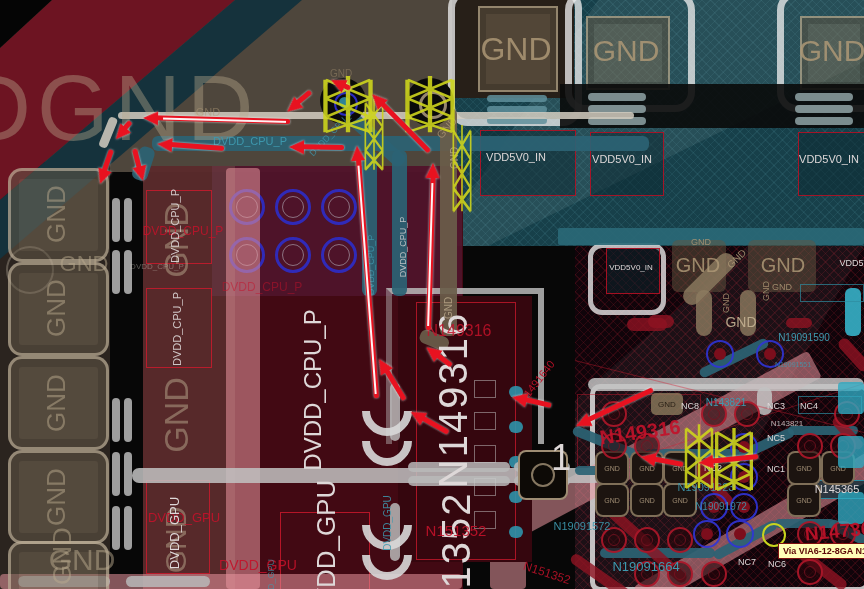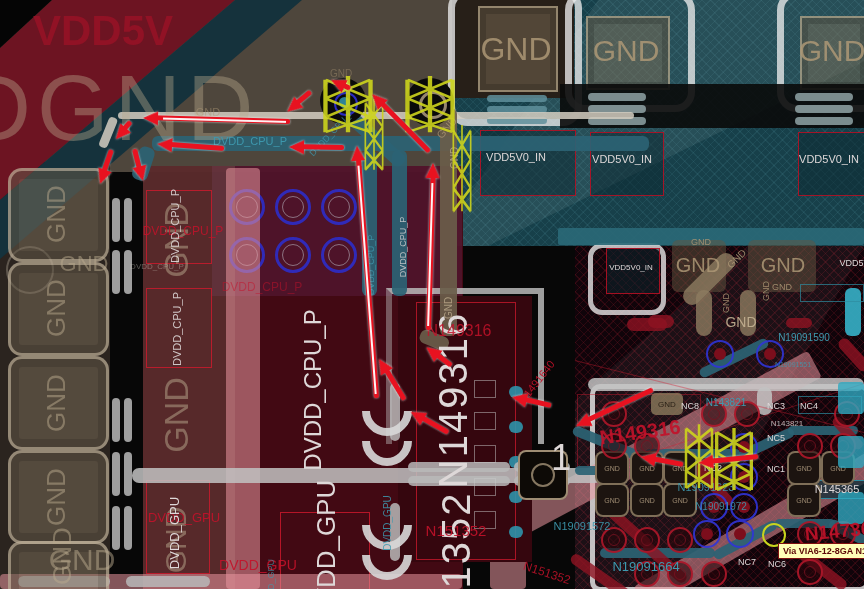--- a/index.html
+++ b/index.html
@@ -261,21 +261,20 @@
       <div class="pad-sq" style="left: 474px; top: 380px;"></div>
       <div class="pad-sq" style="left: 474px; top: 412px;"></div>
       <div class="pad-sq" style="left: 474px; top: 445px;"></div>
       <div class="pad-sq" style="left: 474px; top: 478px;"></div>
       <div class="pad-sq" style="left: 474px; top: 511px;"></div>
       <div class="pad-cyan" style="left: 838px; top: 382px;"></div>
       <div class="pad-cyan" style="left: 838px; top: 436px;"></div>
       <div class="pad-cyan" style="left: 838px; top: 492px;"></div>
     </div>
   <div class="abs" id="labels-layer" style="left:0;top:0;width:864px;height:589px;">
-      <div class="lb c-red2" style="left: 103px; top: 31px; font-size: 42px; transform: translate(-50%, -50%) rotate(0deg); opacity: 0.9; font-weight: 700;">VDD5V</div>
       <div class="lb c-beigedim" style="left: 112px; top: 108px; font-size: 92px; transform: translate(-50%, -50%) rotate(0deg); opacity: 0.8; letter-spacing: 6px;">DGND</div>
       <div class="lb c-padtxt" style="left: 516px; top: 49px; font-size: 32px; transform: translate(-50%, -50%) rotate(0deg);">GND</div>
       <div class="lb c-padtxt" style="left: 626px; top: 51px; font-size: 30px; transform: translate(-50%, -50%) rotate(0deg);">GND</div>
       <div class="lb c-padtxt" style="left: 832px; top: 51px; font-size: 30px; transform: translate(-50%, -50%) rotate(0deg);">GND</div>
       <div class="lb c-white" style="left: 516px; top: 157px; font-size: 11px; transform: translate(-50%, -50%) rotate(0deg);">VDD5V0_IN</div>
       <div class="lb c-white" style="left: 622px; top: 159px; font-size: 11px; transform: translate(-50%, -50%) rotate(0deg);">VDD5V0_IN</div>
       <div class="lb c-white" style="left: 829px; top: 159px; font-size: 11px; transform: translate(-50%, -50%) rotate(0deg);">VDD5V0_IN</div>
       <div class="lb c-white" style="left: 631px; top: 268px; font-size: 8px; transform: translate(-50%, -50%) rotate(0deg);">VDD5V0_IN</div>
       <div class="lb c-white" style="left: 864px; top: 263px; font-size: 9px; transform: translate(-50%, -50%) rotate(0deg);">VDD5V0_IN</div>
       <div class="lb c-padtxt" style="left: 698px; top: 265px; font-size: 20px; transform: translate(-50%, -50%) rotate(0deg);">GND</div>

